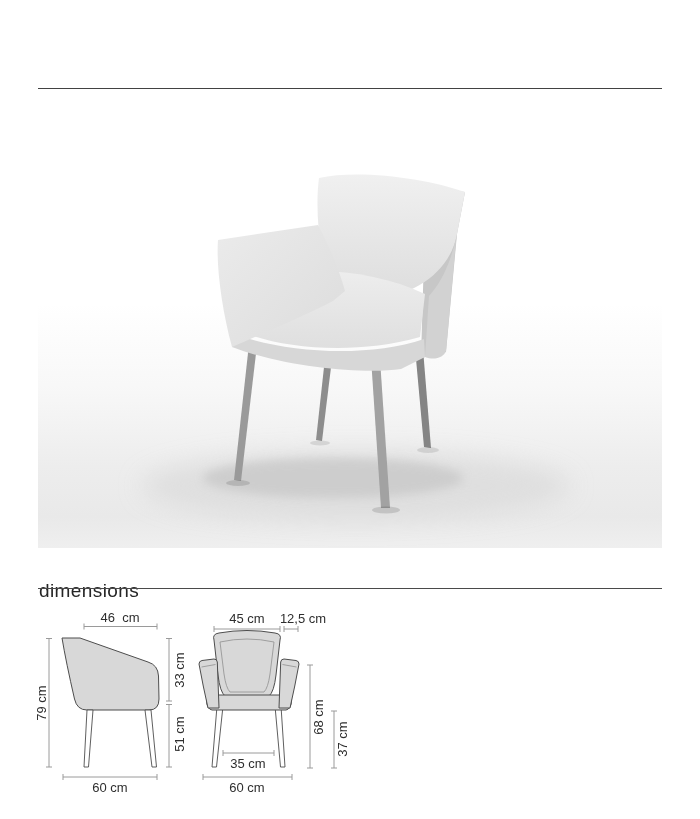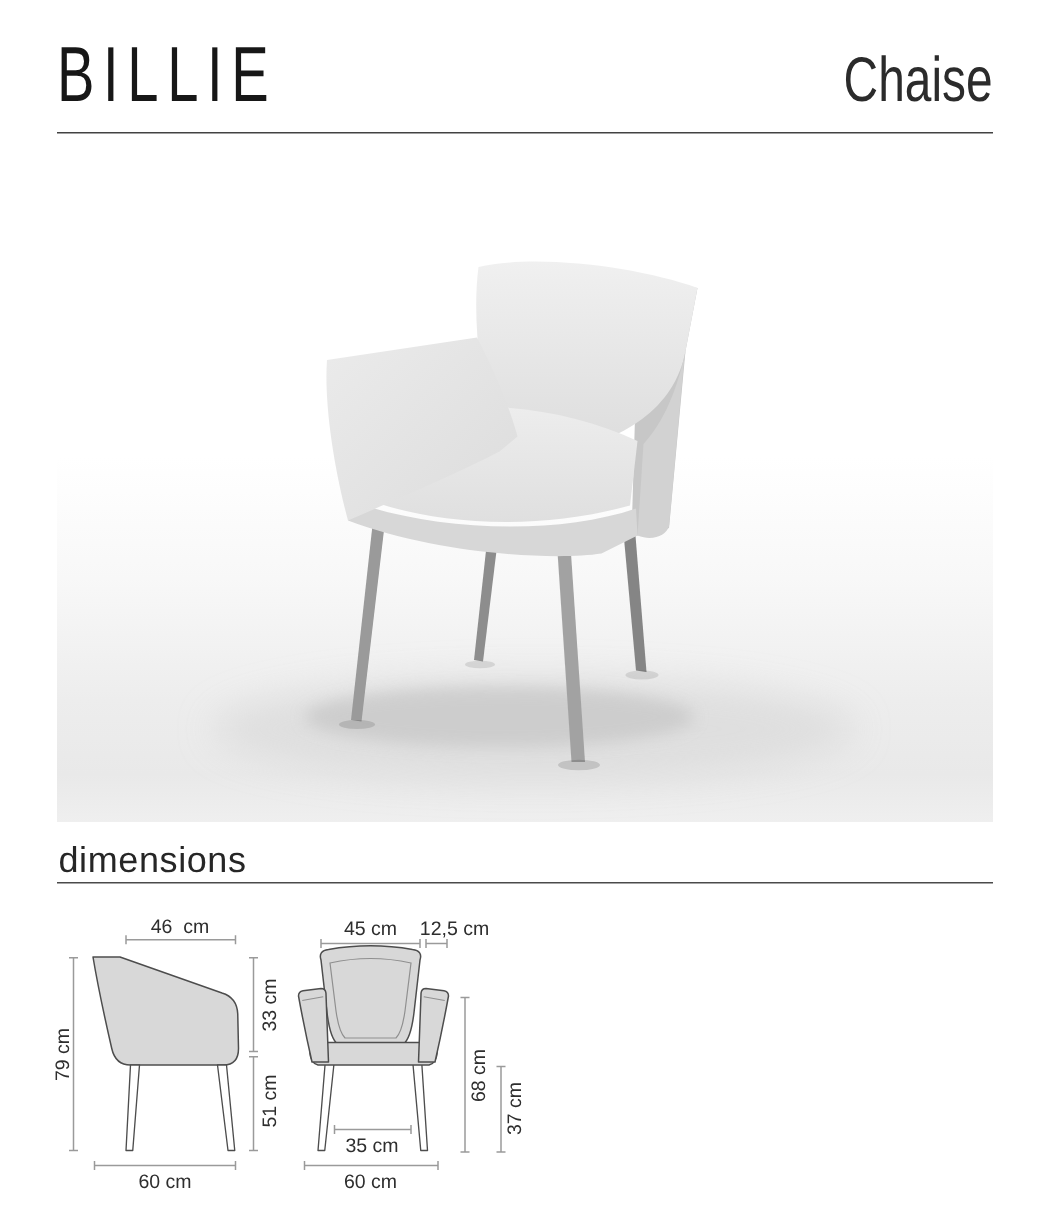--- a/index.html
+++ b/index.html
@@ -21,39 +21,35 @@
   .rule{position:absolute;left:38px;right:38px;height:0;border-top:1.5px solid #424242;}
   .rule-header{top:88px;}
   .rule-dims{top:588px;border-top-width:1px;border-top-color:#4a4a4a;}
   
   .photo{
     position:absolute;left:38px;top:96px;width:624px;height:452px;margin:0;
     background:linear-gradient(to bottom,#ffffff 0%,#ffffff 46%,#f8f8f8 64%,#ededed 82%,#e9e9e9 93%,#efefef 100%);
   }
   .photo svg{display:block;width:100%;height:100%;}
   
-  .dims-title{position:absolute;left:39px;top:560px;font-size:24px;color:#262626;letter-spacing:.4px;}
+  .dims-title{position:absolute;left:39px;top:580px;font-size:19px;color:#262626;letter-spacing:.4px;}
   .drawings{position:absolute;left:0;top:600px;width:700px;height:219px;}
   .drawings text{
     font-family:"Liberation Sans", sans-serif;font-size:13px;fill:#2e2e2e;white-space:pre;
   }
   .outline{fill:#d8d8d8;stroke:#4d4d4d;stroke-width:1;stroke-linejoin:round;}
   .leg{fill:#ffffff;stroke:#4d4d4d;stroke-width:.9;stroke-linejoin:round;}
   .pipe{fill:none;stroke:#8f8f8f;stroke-width:.8;}
   .dim{fill:none;stroke:#9a9a9a;stroke-width:1;}
 </style>
 </head>
 <body>
 
 <div class="page">
 
-  <header class="header">
-    <h1 class="product-name">BILLIE</h1>
-    <div class="product-type">Chaise</div>
-  </header>
   <div class="rule rule-header"></div>
 
   <figure class="photo">
     <svg viewBox="0 0 624 452" aria-hidden="true">
       <defs>
         <filter id="blurBig" x="-50%" y="-50%" width="200%" height="200%">
             <feGaussianBlur stdDeviation="12"></feGaussianBlur>
           </filter>
         <filter id="blurSml" x="-50%" y="-50%" width="200%" height="200%">
             <feGaussianBlur stdDeviation="5"></feGaussianBlur>

